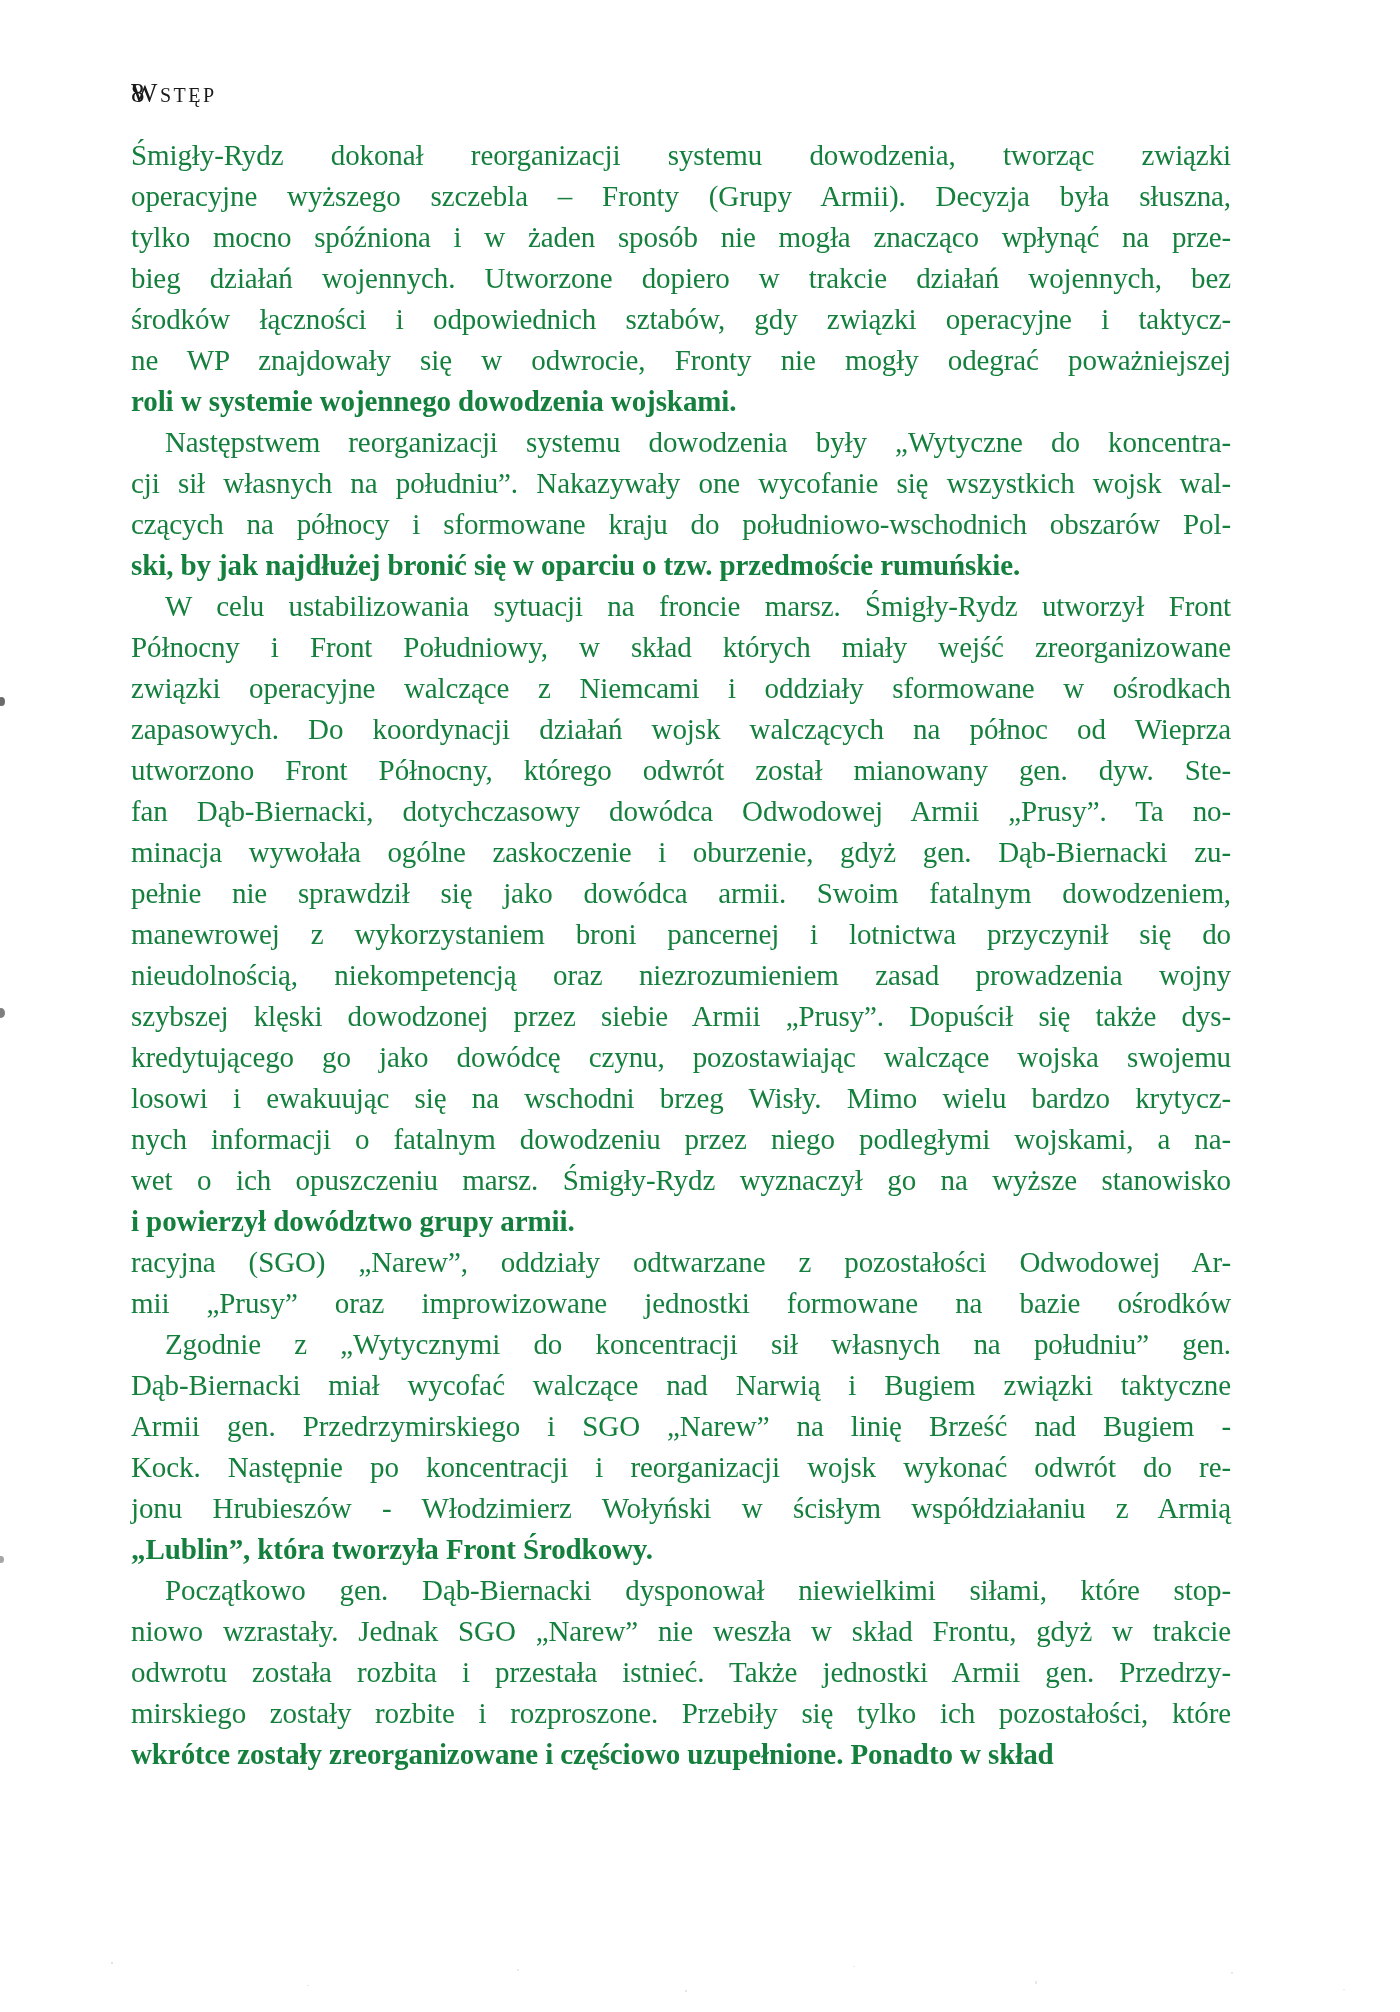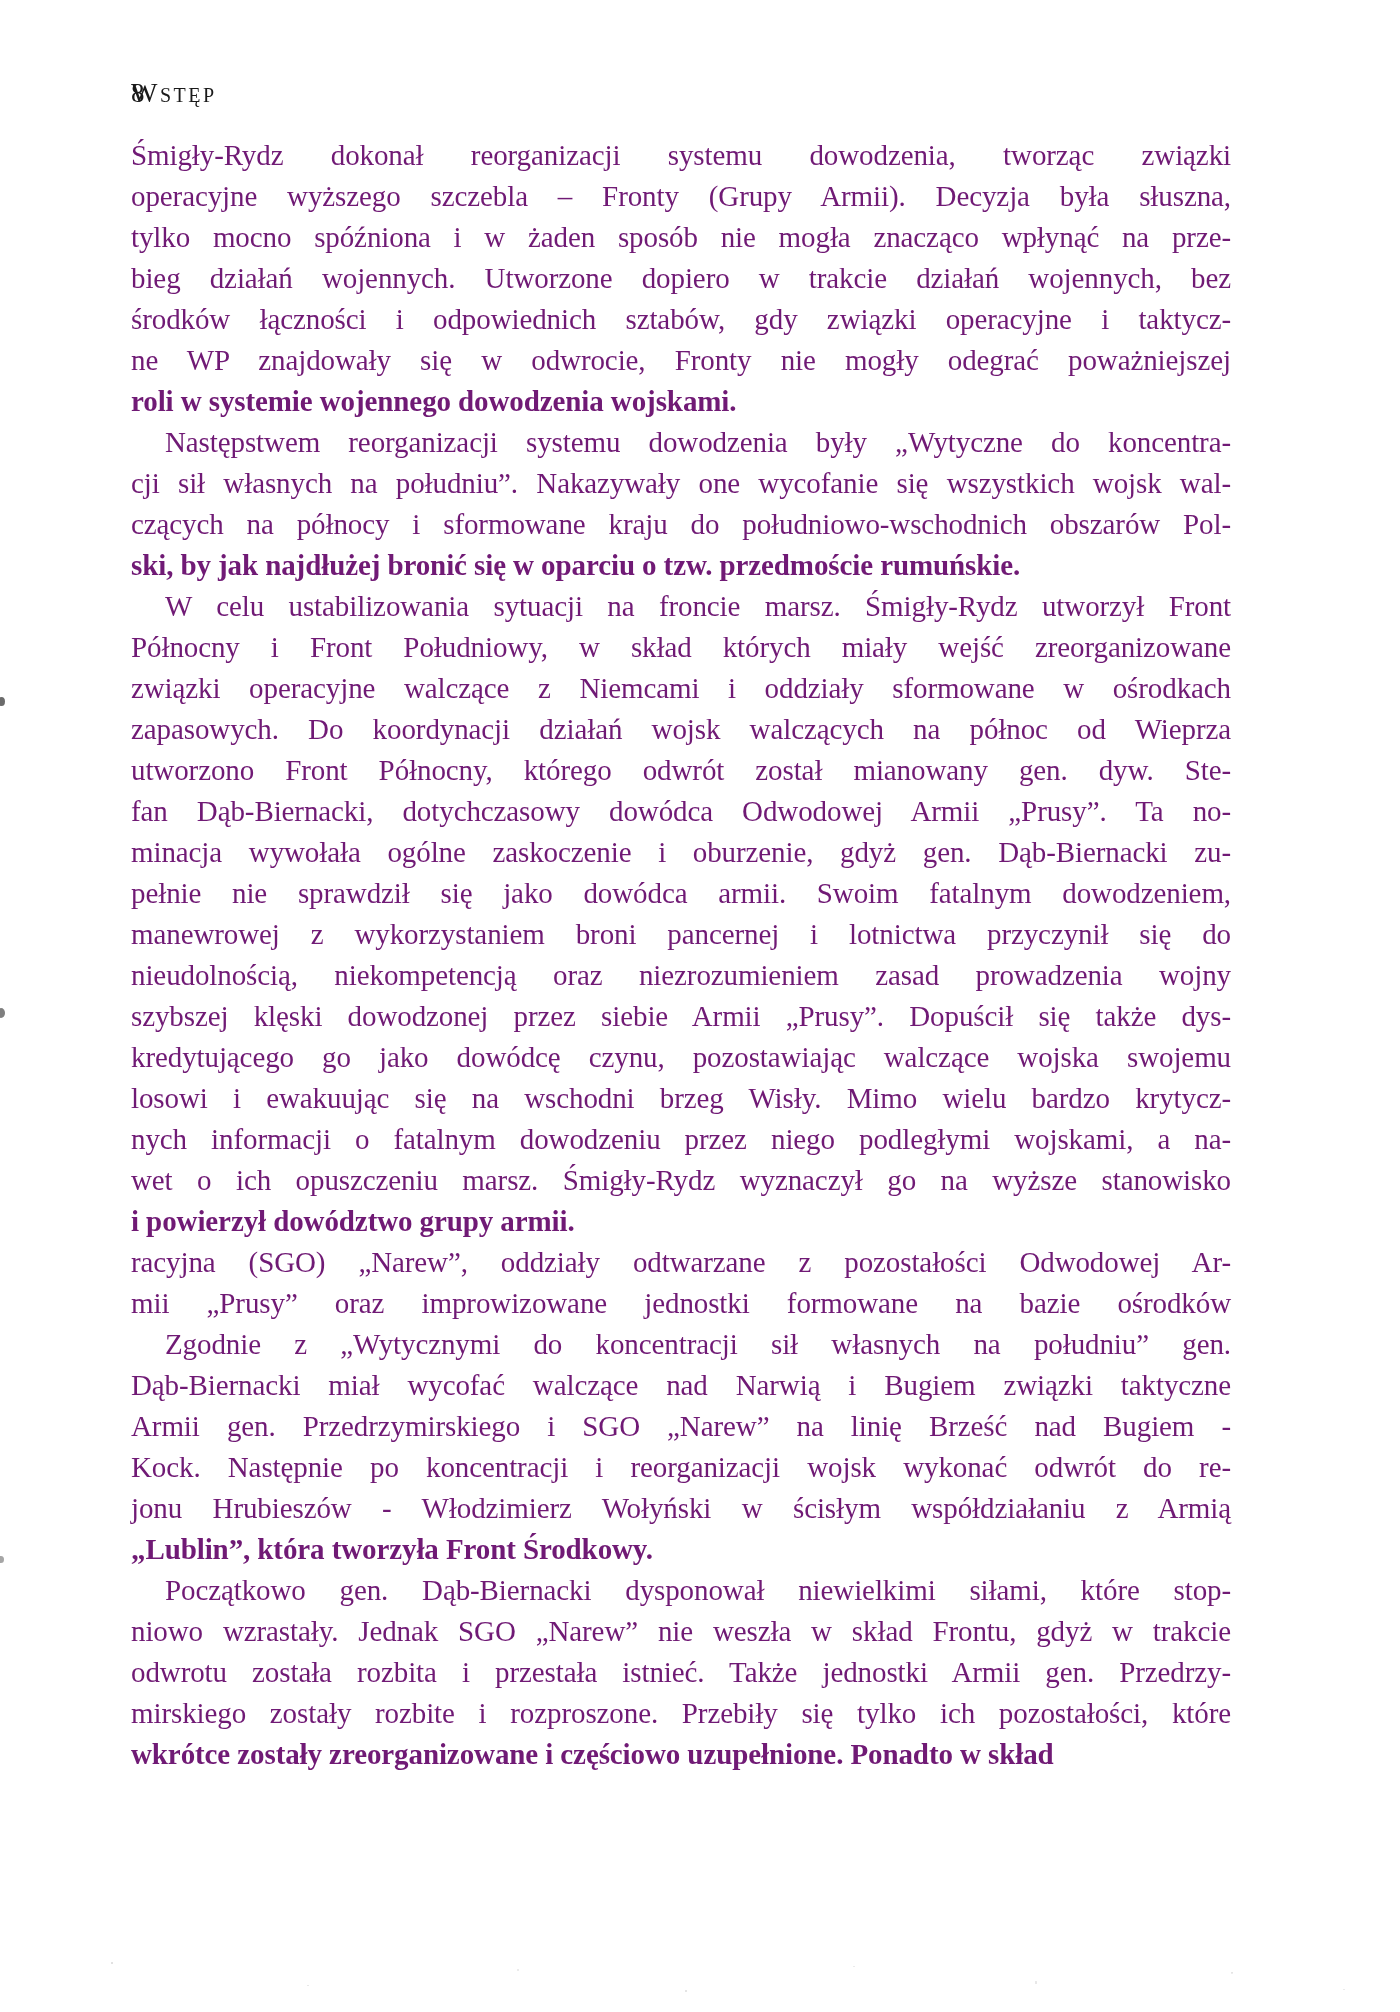--- a/index.html
+++ b/index.html
@@ -51,21 +51,21 @@
     width: 1100px;
   }
   .line {
     font-size: 29px;
     line-height: 41px;
     letter-spacing: -0.1px;
     text-align: justify;
     text-align-last: justify;
     text-justify: inter-word;
     white-space: normal;
-    color: #701a75;
+    color: #15803d;
   }
   .line.last {
     text-align-last: left;
     font-weight: bold;
   }
   .line.indent {
     text-indent: 34px;
   }
   
   .speck {

